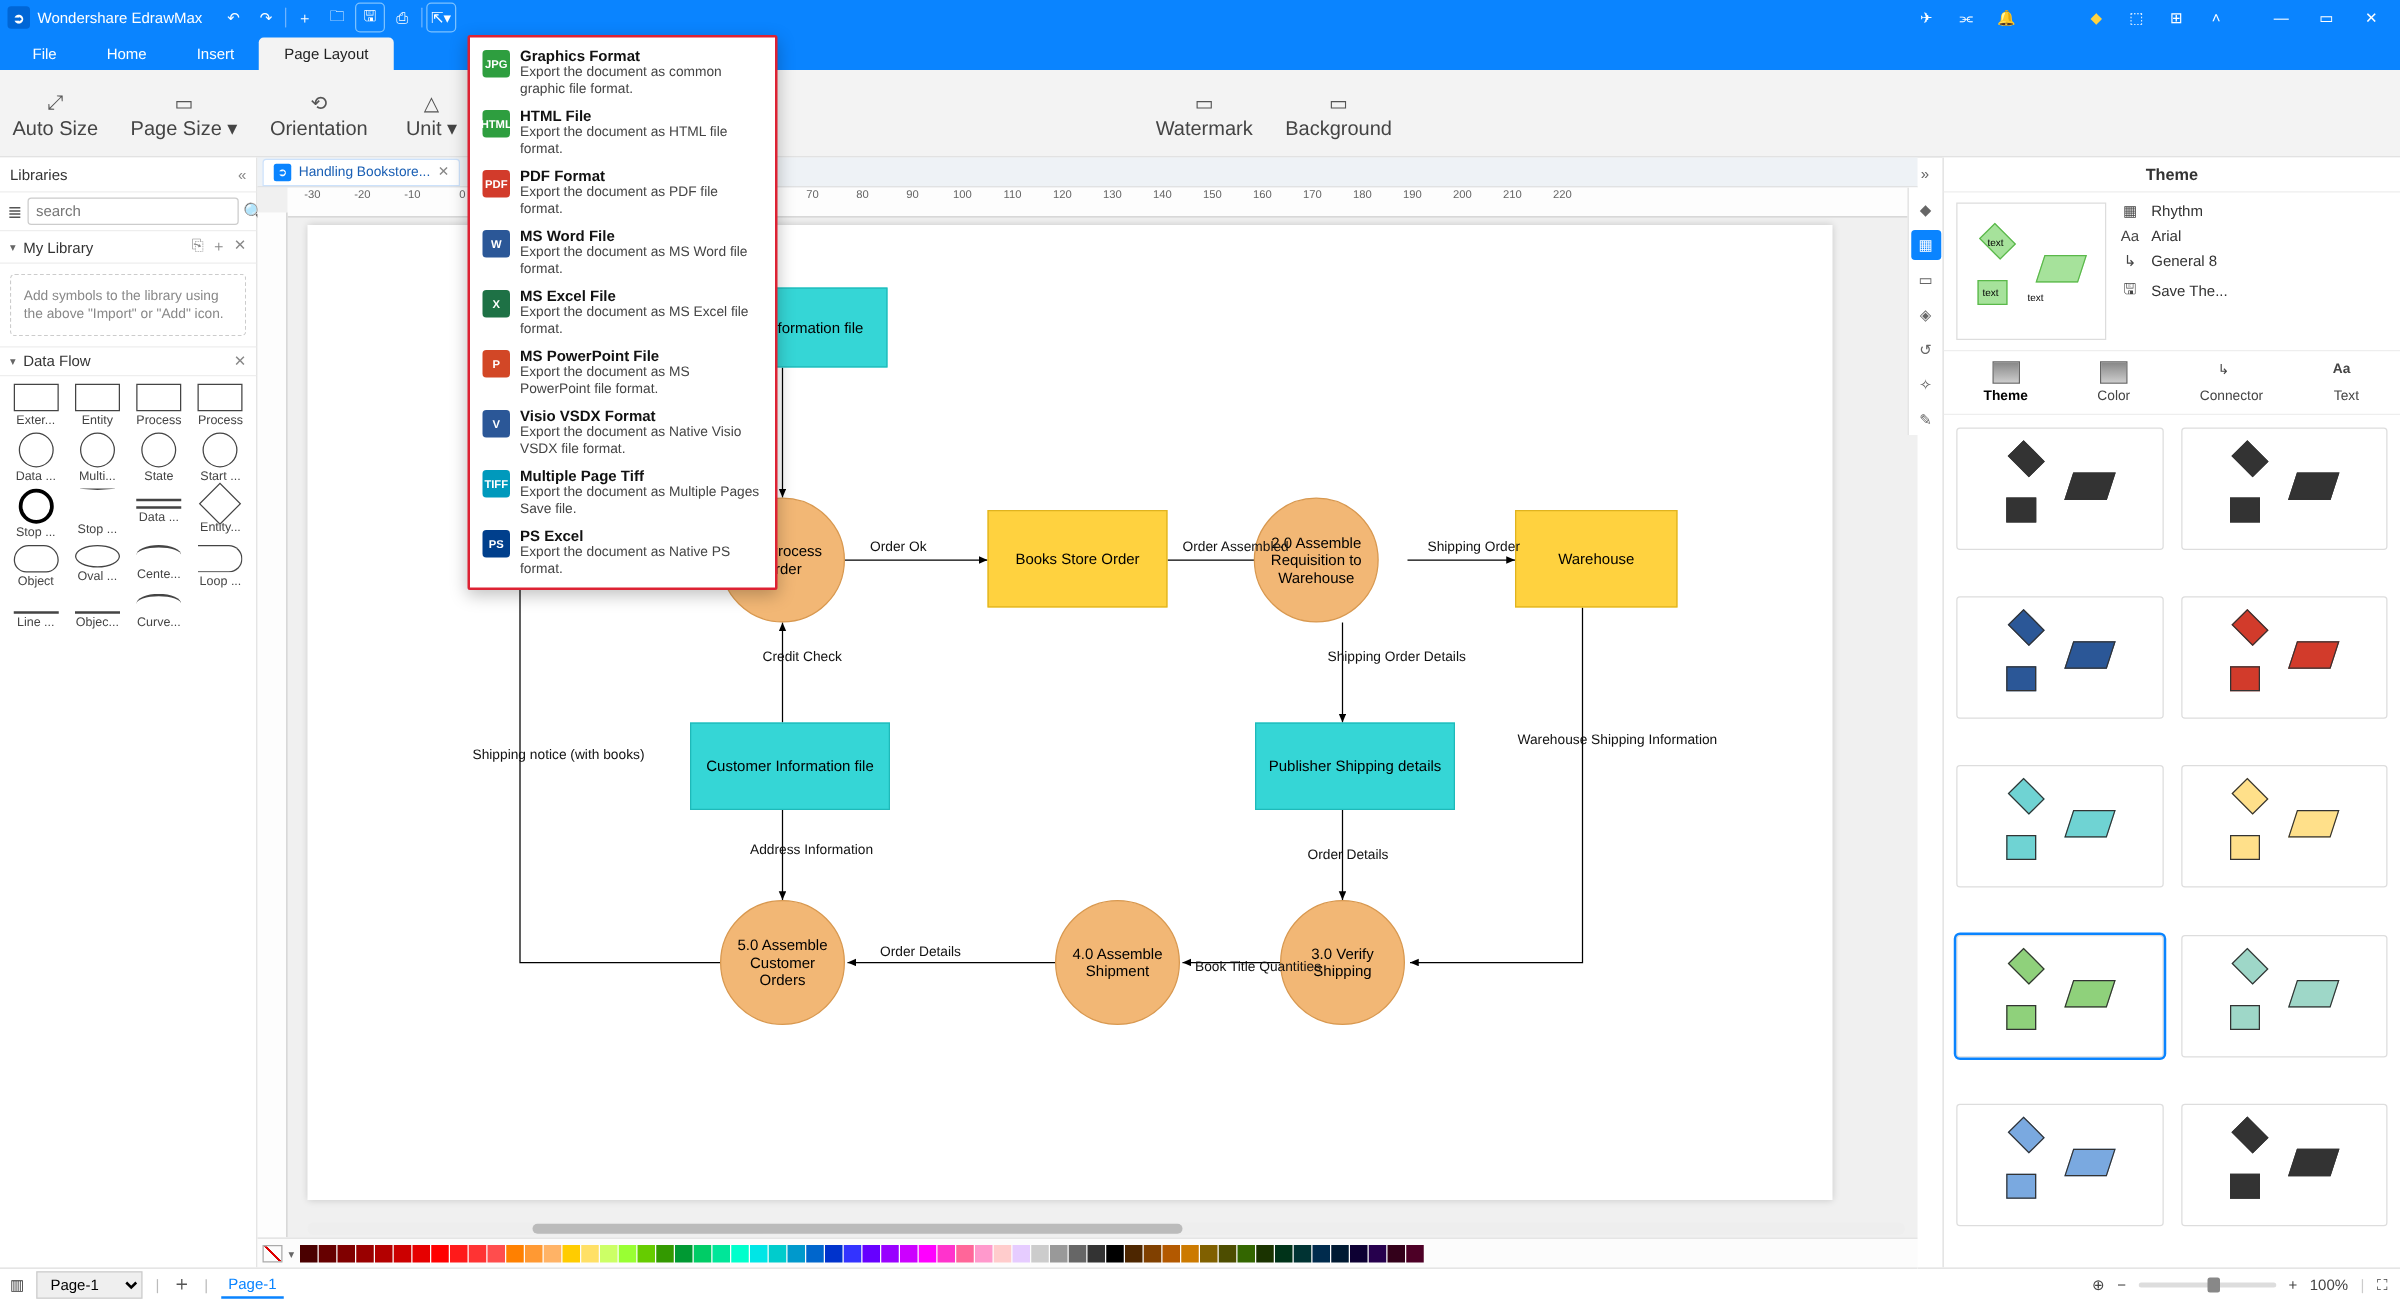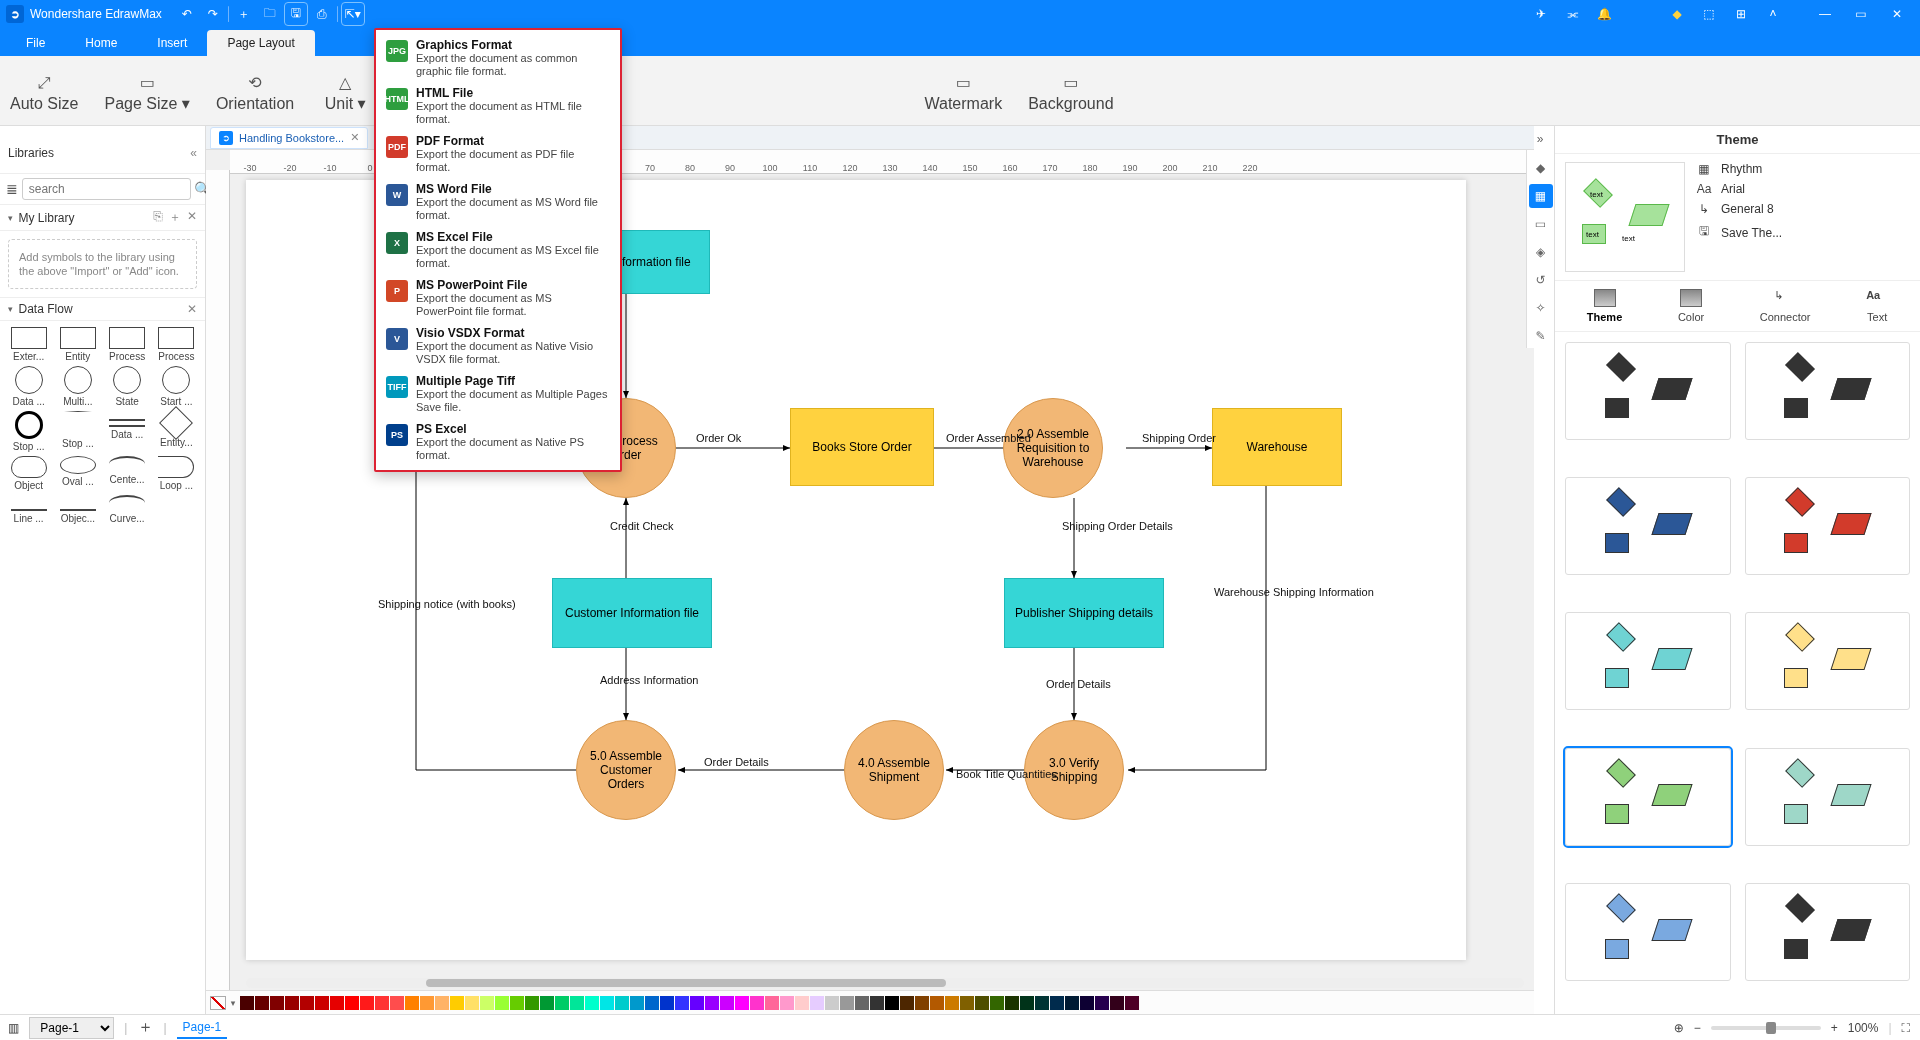--- a/index.html
+++ b/index.html
@@ -23,21 +23,21 @@
 .menubar .mtab.active { background:#f3f3f3; color:#222; border-radius:4px 4px 0 0; }
 
 
 .ribbon { height:70px; background:#f3f3f3; border-bottom:1px solid #ddd; display:flex; align-items:center; padding:4px 10px; gap:26px; position:relative; }
 .rbtn { display:flex; flex-direction:column; align-items:center; gap:4px; cursor:pointer; min-width:50px; }
 .rbtn .ric { width:26px; height:22px; display:flex; align-items:center; justify-content:center; color:#555; font-size:16px; }
 .rbtn .rlab { font-size:16px; color:#444; text-align:left; line-height:12px; }
 
 
 .left-panel { position:absolute; left:0; top:126px; bottom:26px; width:206px; background:#fff; border-right:1px solid #ddd; display:flex; flex-direction:column; }
-.lib-hdr { height:28px; border-bottom:1px solid #eee; display:flex; padding:0 8px; font-size:12px; color:#333;margin-top:20px; }
+.lib-hdr { height:28px; border-bottom:1px solid #eee; display:flex; align-items:center; padding:0 8px; font-size:12px; color:#333; }
 .lib-hdr .coll { margin-left:auto; color:#888; }
 .lib-search { display:flex; align-items:center; padding:4px 6px; gap:4px; border-bottom:1px solid #eee; }
 .lib-search input { flex:1; border:1px solid #ccc; border-radius:3px; padding:3px 6px; font-size:12px; }
 .lib-search .sic { width:24px; text-align:center; font-size:14px; color:#555; }
 .lib-sec { padding:4px 8px; font-size:12px; color:#333; display:flex; align-items:center; border-bottom:1px solid #eee; }
 .lib-sec .exp { margin-right:6px; font-size:9px; color:#666; }
 .lib-sec .act { margin-left:auto; display:flex; gap:6px; color:#888; }
 .lib-note { margin:8px; padding:10px; border:1px dashed #ccc; border-radius:4px; font-size:11px; color:#888; line-height:14px; }
 .lib-sec.df { border-top:1px solid #eee; }
 .lib-close { margin-left:auto; color:#888; }
@@ -58,21 +58,21 @@
 .sh .shape.oval { border-radius:50%; height:18px;}
 .sh .shlab { font-size:10px; color:#444; text-align:center; width:42px; overflow:hidden; white-space:nowrap; text-overflow:ellipsis;}
 
 
 .doctabs { position:absolute; left:206px; top:126px; right:386px; height:24px; background:#eef2f6; border-bottom:1px solid #ddd; display:flex; align-items:center; }
 .doctab { height:22px; background:#fff; border:1px solid #cde2fb; display:flex; align-items:center; padding:0 8px; gap:6px; font-size:11px; color:#1a5fb4; border-radius:3px 3px 0 0; margin-left:4px; }
 .doctab .di { width:14px; height:14px; background:#0a84ff; border-radius:2px; color:#fff; font-size:9px; display:flex; align-items:center; justify-content:center;}
 
 
 .canvas-wrap { position:absolute; left:206px; top:150px; right:386px; bottom:50px; background:#f0f0f0; overflow:hidden; }
-.ruler-h { position:absolute; left:24px; right:0; top:0; height:24px; background:#fdfdfd; border-bottom:1px solid #ccc; font-size:9px; color:#666; display:flex; align-items:flex-end; overflow:hidden;}
+.ruler-h { position:absolute; left:24px; right:0; top:0; height:24px; background:#fdfdfd; border-bottom:1px solid #ccc; font-size:9px; color:#666; display:flex; overflow:hidden;}
 .ruler-h span { width:40px; text-align:center; flex:0 0 40px;}
 .ruler-v { position:absolute; left:0; top:20px; bottom:0; width:24px; background:#fdfdfd; border-right:1px solid #ccc; }
 .paper { position:absolute; left:40px; top:30px; width:1220px; height:780px; background:#fff; box-shadow:0 0 6px rgba(0,0,0,.18); }
 .hscroll { position:absolute; left:40px; right:10px; bottom:2px; height:10px; background:#eee; border-radius:5px;}
 .hscroll .thumb { position:absolute; left:180px; width:520px; top:1px; bottom:1px; background:#bbb; border-radius:5px;}
 
 
 .node { position:absolute; display:flex; align-items:center; justify-content:center; text-align:center; font-size:12px; color:#000; line-height:14px; padding:4px;}
 .rect-cy { background:#35d6d6; border:1px solid #1fb9b9; }
 .rect-ye { background:#ffd23f; border:1px solid #e0b31f; }

